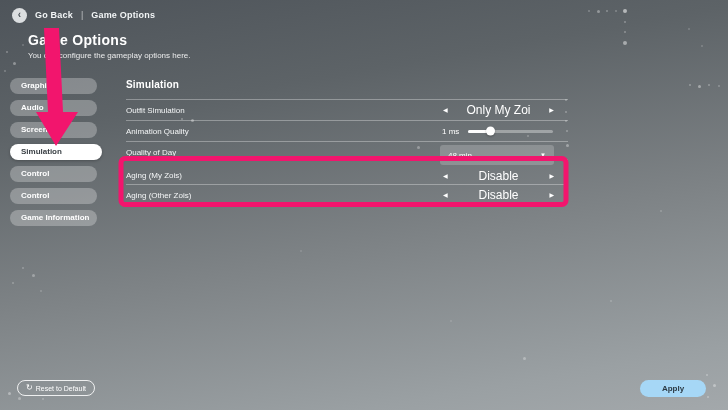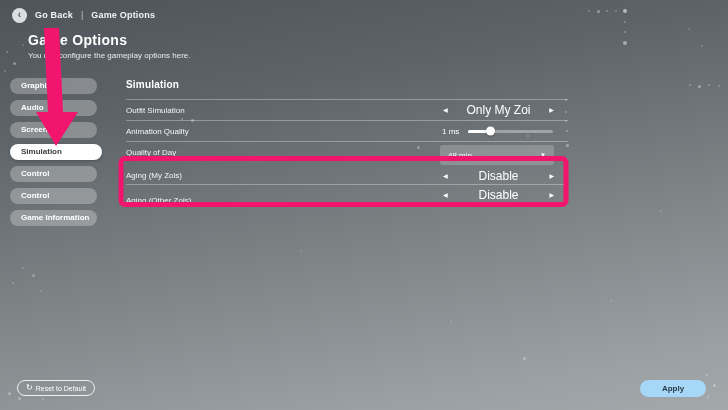--- a/index.html
+++ b/index.html
@@ -117,21 +117,21 @@
 
   <div class="row nosep" style="top:66px;">
     <span class="row-label">Aging (My Zois)</span>
     <div class="ctl selector">
       <span class="arrow">◀</span>
       <span class="val">Disable</span>
       <span class="arrow">▶</span>
     </div>
   </div>
 
-  <div class="row" style="top:85px;align-items:flex-end;">
+  <div class="row" style="top:85px;">
     <span class="row-label">Aging (Other Zois)</span>
     <div class="ctl selector">
       <span class="arrow">◀</span>
       <span class="val">Disable</span>
       <span class="arrow">▶</span>
     </div>
   </div>
 
 </div>
 

